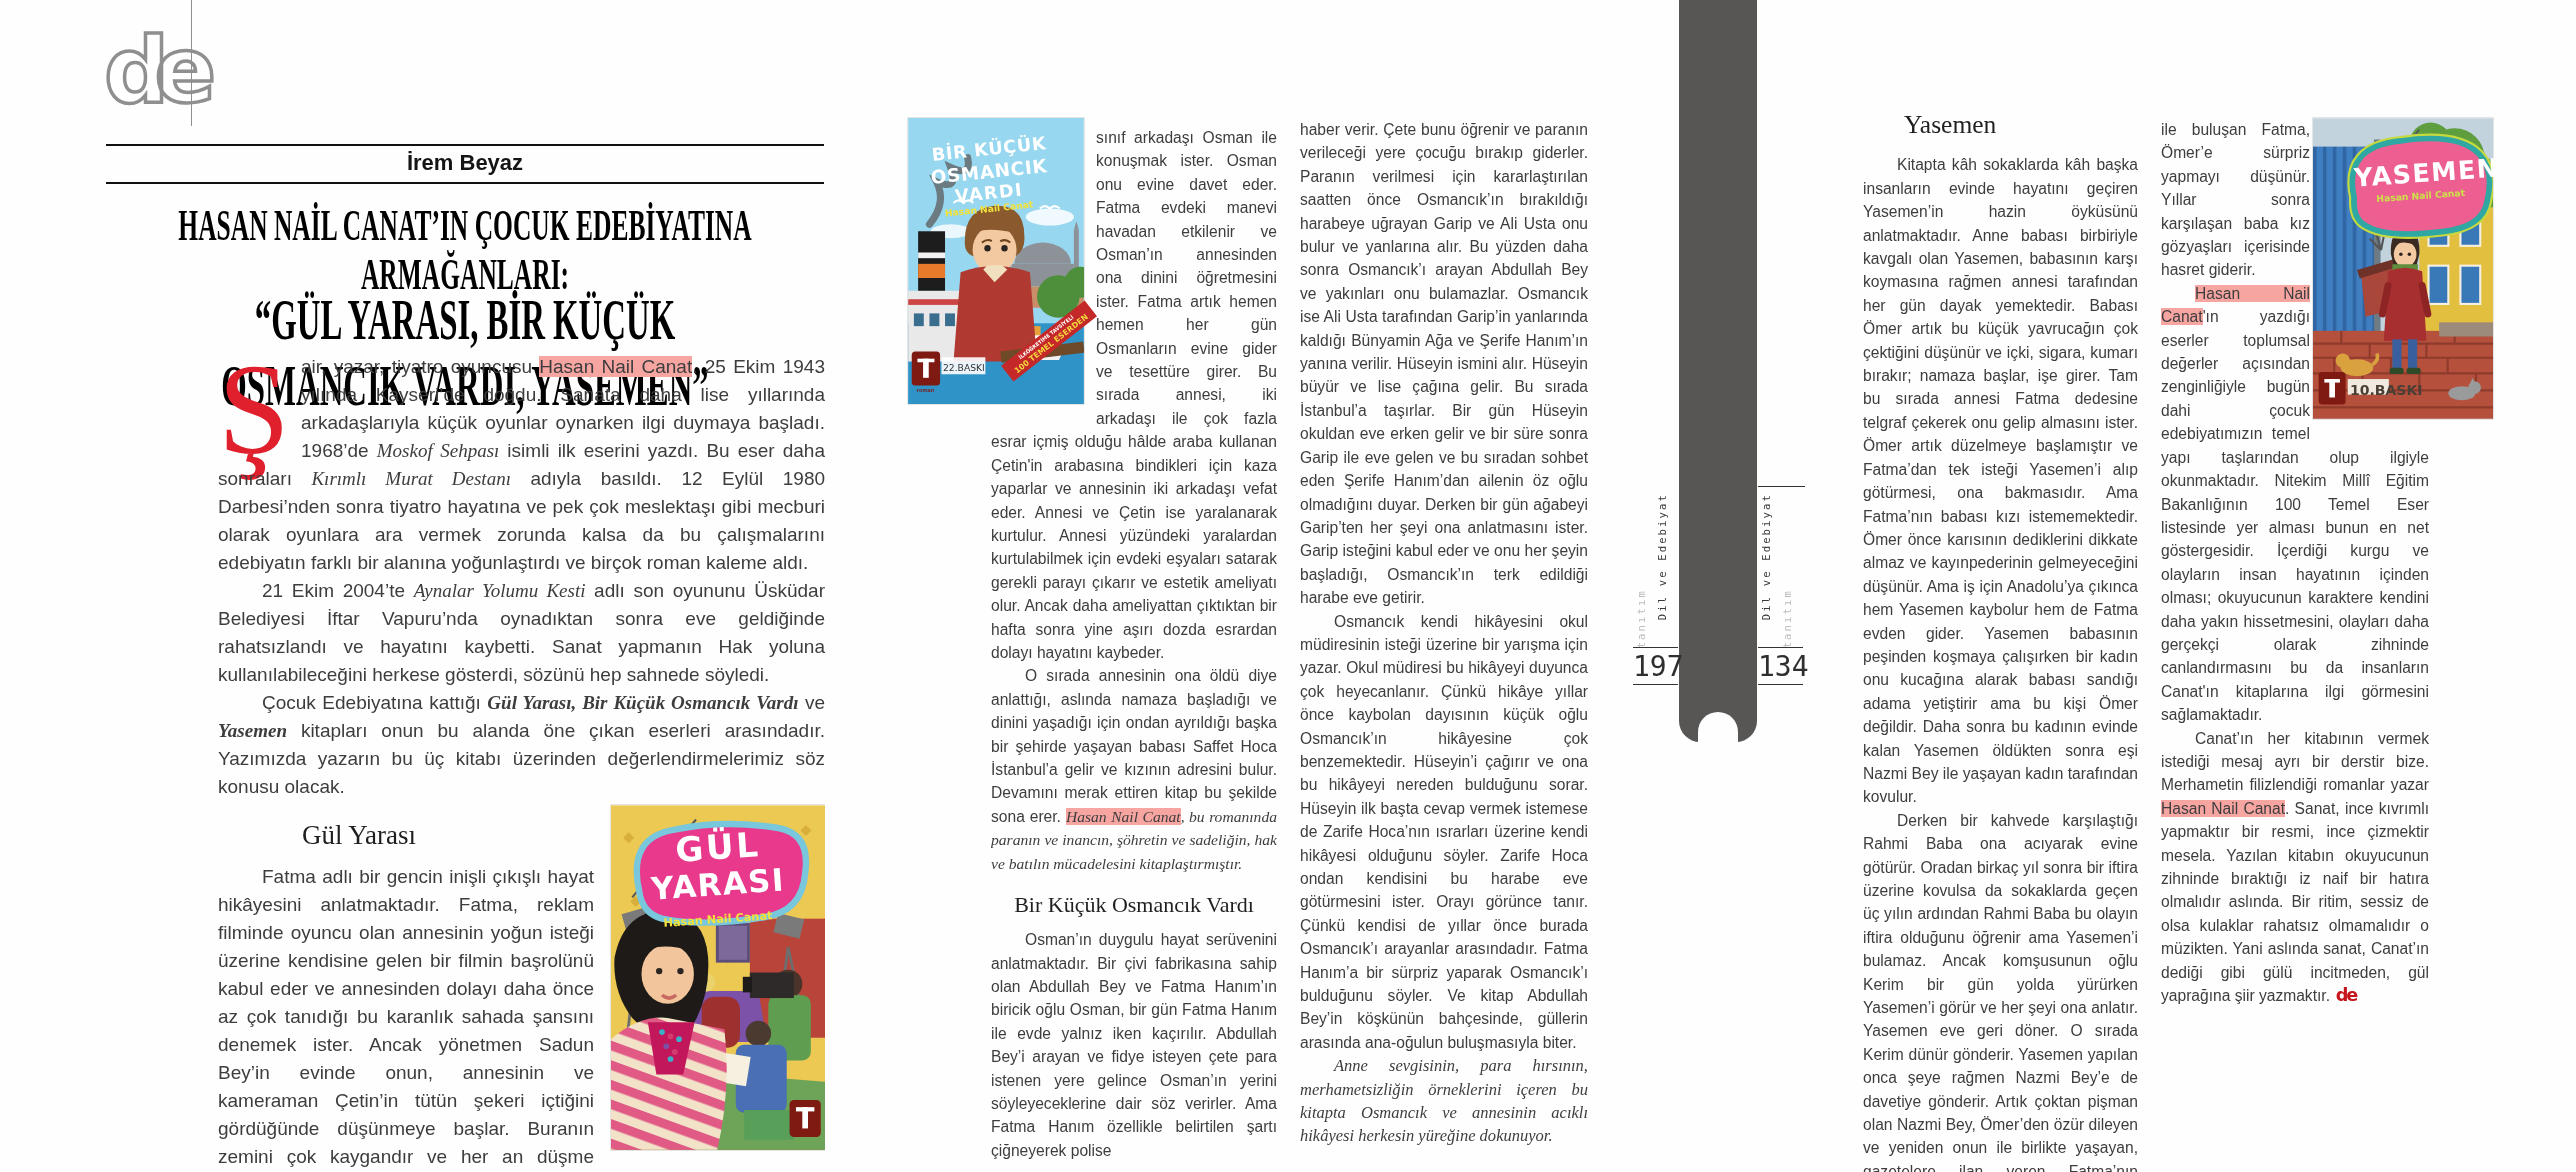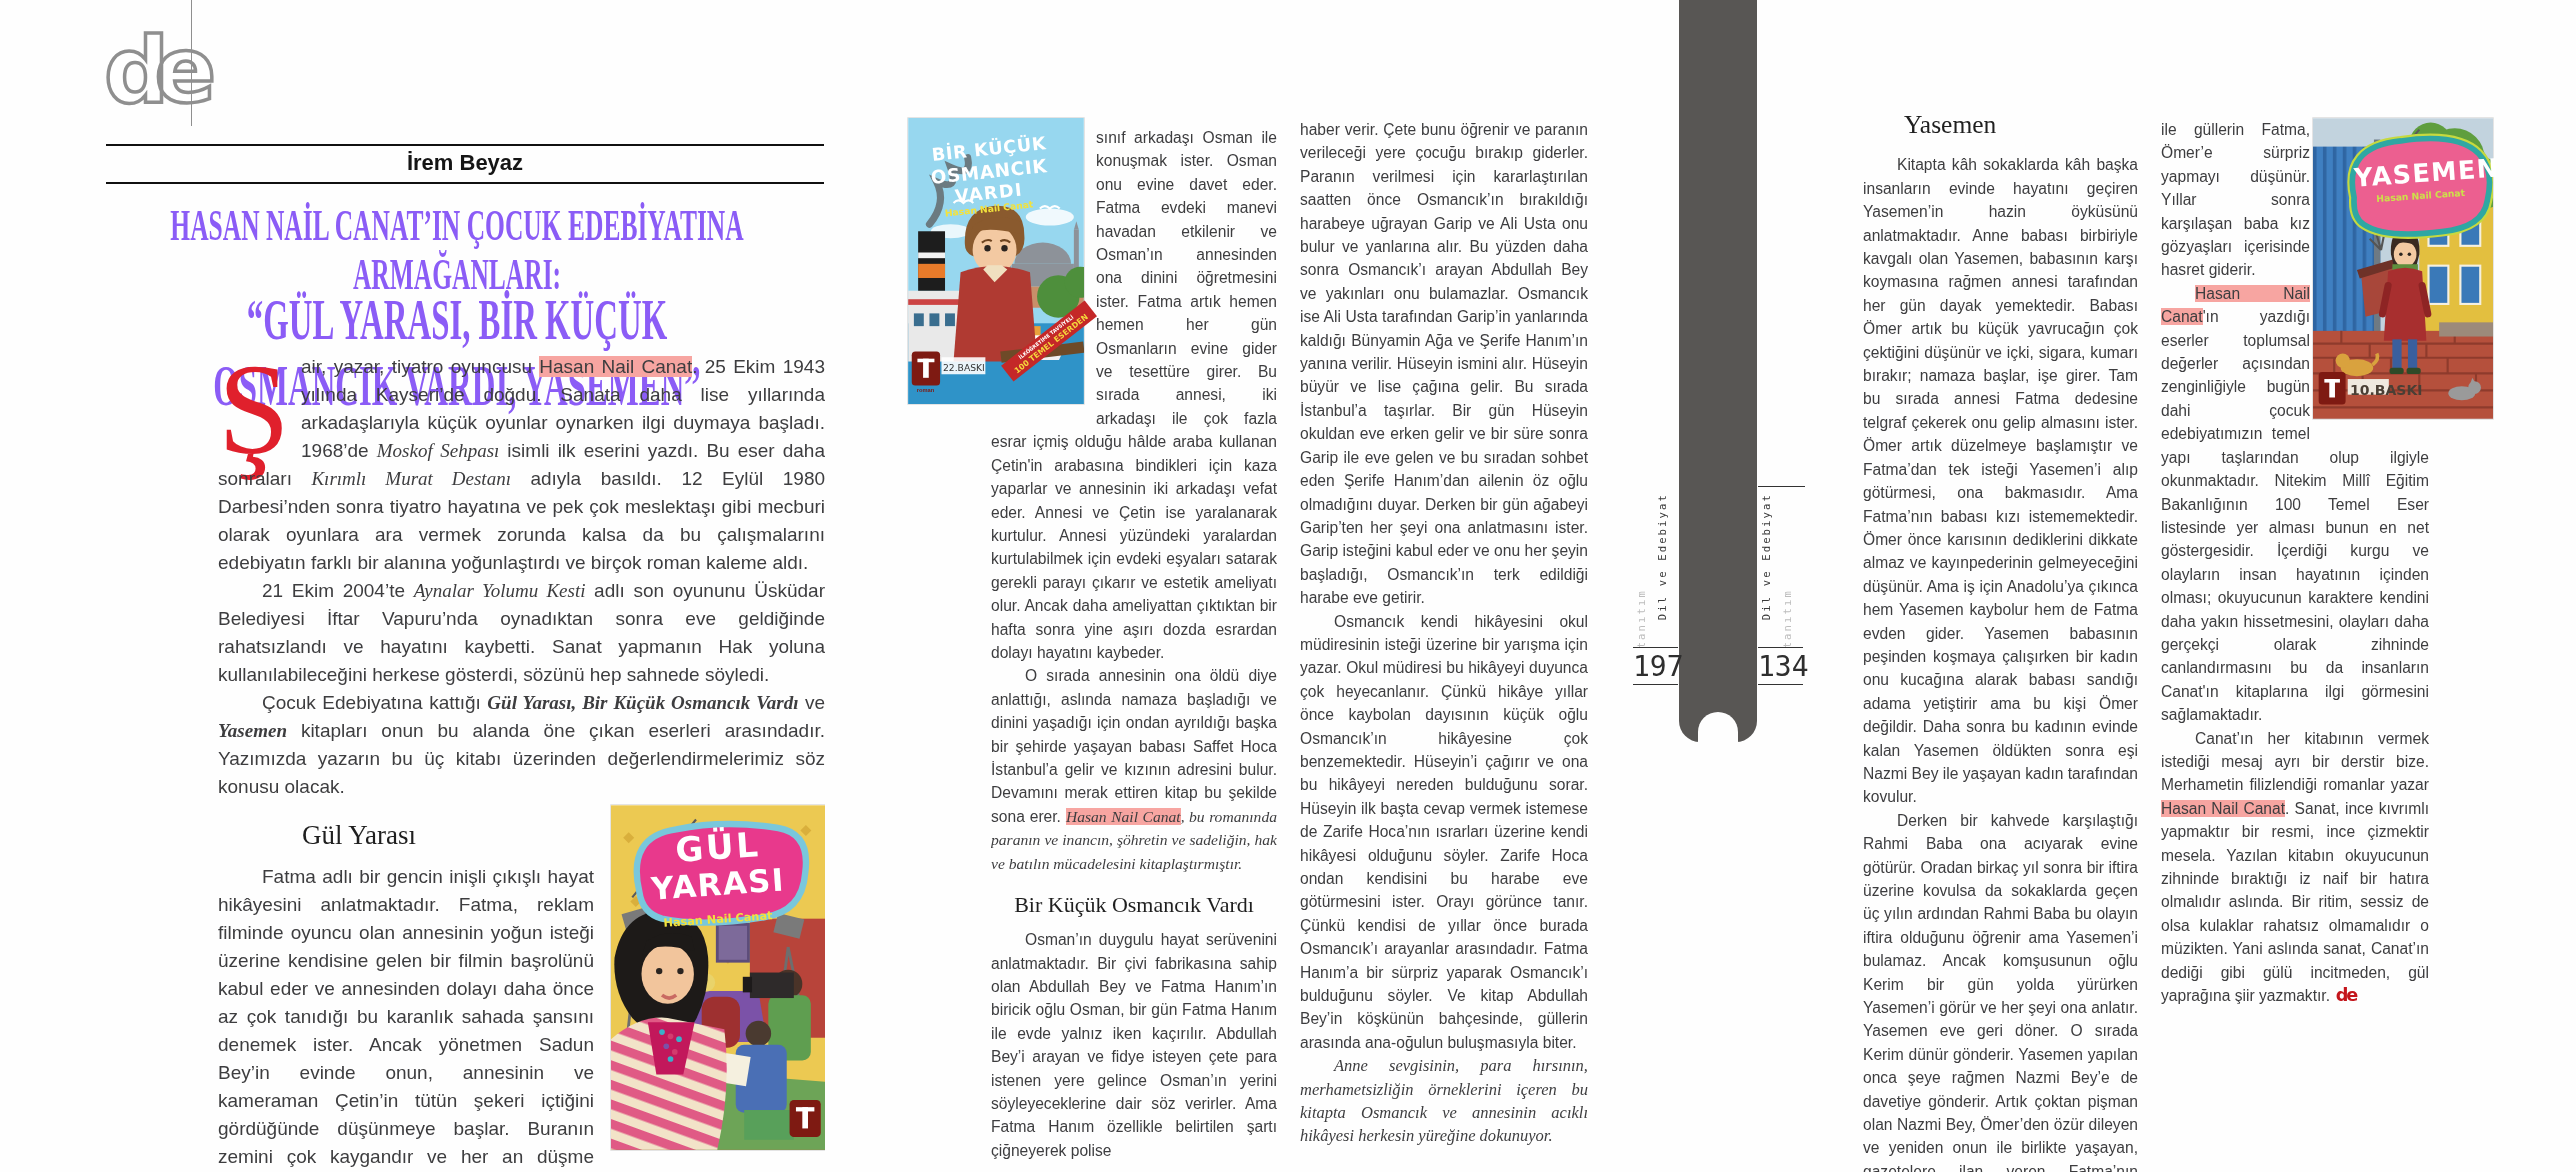--- a/index.html
+++ b/index.html
@@ -7,21 +7,21 @@
         font-family:"Liberation Sans",sans-serif;color:#3d3d3f;}
   .abs{position:absolute;}
   
   .de-logo{left:104px;top:18.4px;font-family:"DejaVu Sans",sans-serif;font-weight:bold;
            font-size:91px;line-height:106px;color:#ffffff;-webkit-text-stroke:3.5px #8f8f8f;
            letter-spacing:-0.16em;}
   .logo-vline{left:191px;top:0;width:1.4px;height:126px;background:#8f8f8f;}
   .rule{left:106px;width:718px;height:2.1px;background:#101010;}
   .rule.top{top:144px;} .rule.bottom{top:182px;}
   .author{left:106px;top:150px;width:718px;text-align:center;font-size:22px;font-weight:700;color:#151515;}
-  .headline{left:98px;top:201px;width:718px;text-align:center;color:#8b5cf6;
+  .headline{left:106px;top:201px;width:718px;text-align:center;color:#000000;
             font-family:"Liberation Serif",serif;font-weight:700;}
   .headline .l1{display:block;font-size:30px;transform:scale(0.85,1.45);transform-origin:center top;}
   .headline .l2{display:block;font-size:40px;margin-top:17px;transform:scale(0.82,1.42);transform-origin:center top;}
   
   .col{position:absolute;text-align:justify;overflow:hidden;}
   .colA{left:218px;top:353px;width:607px;height:820px;font-size:19px;line-height:28px;}
   .colB{left:991px;top:126px;width:286px;height:1055px;font-size:15.6px;line-height:23.4px;}
   .colC{left:1300px;top:118px;width:288px;height:1055px;font-size:15.6px;line-height:23.4px;}
   .colD{left:1863px;top:113px;width:275px;height:1059px;font-size:15.6px;line-height:23.4px;}
   .colE{left:2161px;top:118px;width:268px;height:1055px;font-size:15.6px;line-height:23.4px;}
@@ -357,21 +357,21 @@
         <rect x="49" y="368" width="58" height="22" fill="#efe9df"></rect>
       </svg>
       <div class="cov-txt yas-t1">YASEMEN</div>
       <div class="cov-txt yas-au">Hasan Nail Canat</div>
       <div class="cov-txt yas-ed">10.BASKI</div>
     </div>
   </div>
 
   <div class="col colE">
     <div class="yas-spacer"></div>
-    <p class="p">ile güllerin Fatma, Ömer’e sürpriz yapmayı düşünür. Yıllar sonra karşılaşan baba kız gözyaşları içerisinde hasret giderir.</p>
+    <p class="p">ile buluşan Fatma, Ömer’e sürpriz yapmayı düşünür. Yıllar sonra karşılaşan baba kız gözyaşları içerisinde hasret giderir.</p>
     <p class="p ind">
       <span class="hl">Hasan Nail Canat</span><span>'ın yazdığı eserler toplumsal değerler açısından zenginliğiyle bugün dahi çocuk edebiyatımızın temel yapı taşlarından olup ilgiyle okunmaktadır. Nitekim Millî Eğitim Bakanlığının 100 Temel Eser listesinde yer alması bunun en net göstergesidir. İçerdiği kurgu ve olayların insan hayatının içinden olması; okuyucunun karaktere kendini daha yakın hissetmesini, olayları daha gerçekçi olarak zihninde canlandırmasını bu da insanların Canat'ın kitaplarına ilgi görmesini sağlamaktadır.</span>
     </p>
     <p class="p ind">
       <span>Canat’ın her kitabının vermek istediği mesaj ayrı bir derstir bize. Merhametin filizlendiği romanlar yazar </span><span class="hl">Hasan Nail Canat</span><span>. Sanat, ince kıvrımlı yapmaktır bir resmi, ince çizmektir mesela. Yazılan kitabın okuyucunun zihninde bıraktığı iz naif bir hatıra olmalıdır aslında. Bir ritim, sessiz de olsa kulaklar rahatsız olmamalıdır o müzikten. Yani aslında sanat, Canat’ın dediği gibi gülü incitmeden, gül yaprağına şiir yazmaktır.</span><span class="endmark">de</span>
     </p>
   </div>
 
 </div>
 

